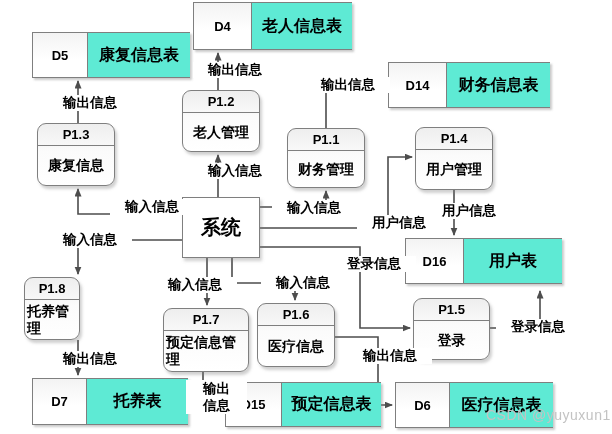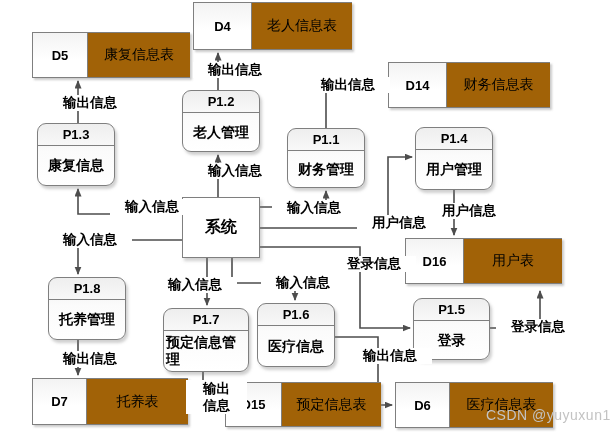--- a/index.html
+++ b/index.html
@@ -21,37 +21,37 @@
   }
   .proc-name{
     flex:1;display:flex;align-items:center;justify-content:center;
     font-weight:bold;font-size:14px;line-height:17px;padding:1px 2px;
   }
   
   .sq{
     position:absolute;border:1.6px solid #7f7f7f;background:#fff;
     box-shadow:2px 3px 3px rgba(120,120,120,0.35);
     display:flex;align-items:center;justify-content:center;
-    font-weight:bold;font-size:16px;box-sizing:border-box;
+    font-weight:bold;font-size:20px;box-sizing:border-box;
   }
   
   .store{
     position:absolute;border-top:1.6px solid #7f7f7f;border-bottom:1.6px solid #7f7f7f;
-    border-left:1.6px solid #7f7f7f;background:#a16207;
+    border-left:1.6px solid #7f7f7f;background:#5eead4;
     box-shadow:2px 2px 2px rgba(140,140,140,0.45);
     display:flex;box-sizing:border-box;
   }
   .store-id{
     border-right:1.4px solid #7f7f7f;display:flex;align-items:center;justify-content:center;
     font-weight:bold;font-size:13px;flex:0 0 auto;
     background:linear-gradient(180deg,#f3f3f3,#ffffff 60%);
   }
   .store-name{
     flex:1;display:flex;align-items:center;justify-content:center;
-    font-weight:normal;font-size:14px;
+    font-weight:bold;font-size:16px;
   }
   
   .lbl{
     position:absolute;font-weight:bold;font-size:13.5px;white-space:nowrap;
     background:#fff;padding:0 15px;line-height:16px;
   }
   .lbl.wrap{white-space:normal;width:31px;text-align:center;line-height:17px;}
   #watermark{
     position:absolute;left:486px;top:407px;color:#c3c3c3;font-size:14px;
     white-space:nowrap;letter-spacing:0.5px;
@@ -101,21 +101,21 @@
     <div class="proc-name">康复信息</div>
   </div>
   <div class="proc" style="left:287px;top:128px;width:78px;height:60px">
     <div class="proc-id">P1.1</div>
     <div class="proc-name">财务管理</div>
   </div>
   <div class="proc" style="left:415px;top:127px;width:78px;height:63px">
     <div class="proc-id">P1.4</div>
     <div class="proc-name">用户管理</div>
   </div>
-  <div class="proc" style="left:48px;top:277px;width:78px;height:63px">
+  <div class="proc" style="left:24px;top:277px;width:56px;height:63px">
     <div class="proc-id">P1.8</div>
     <div class="proc-name">托养管理</div>
   </div>
   <div class="proc" style="left:163px;top:308px;width:86px;height:64px">
     <div class="proc-id">P1.7</div>
     <div class="proc-name">预定信息管理</div>
   </div>
   <div class="proc" style="left:257px;top:303px;width:78px;height:64px">
     <div class="proc-id">P1.6</div>
     <div class="proc-name">医疗信息</div>

